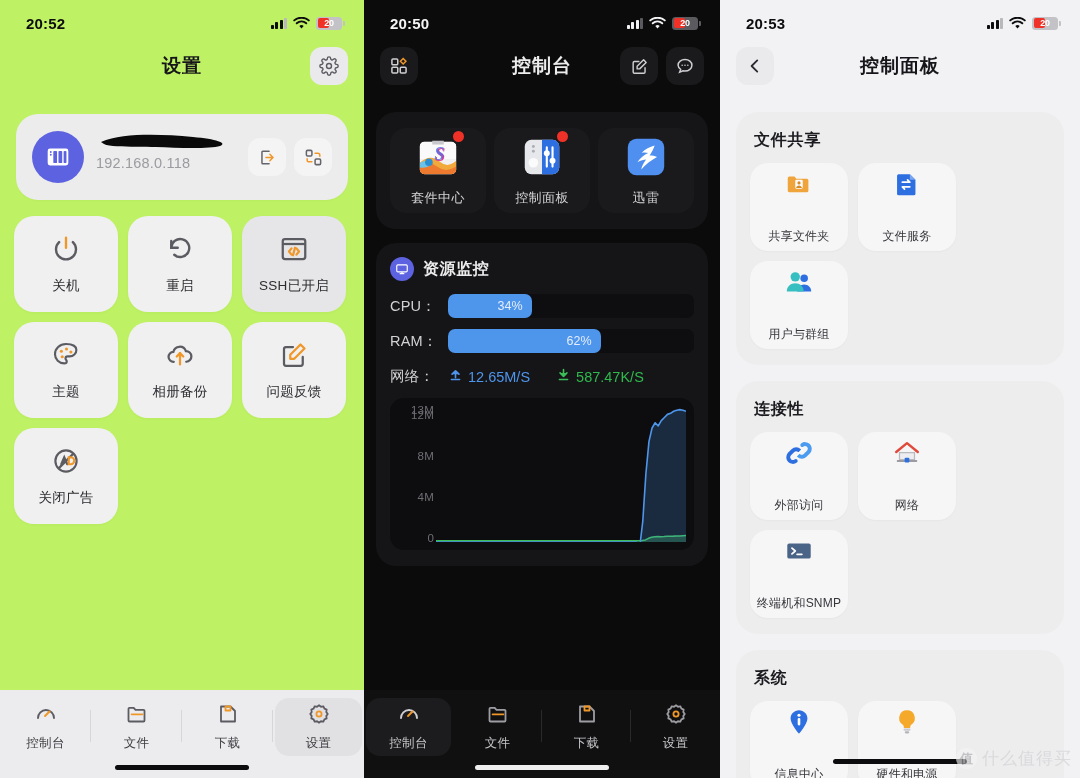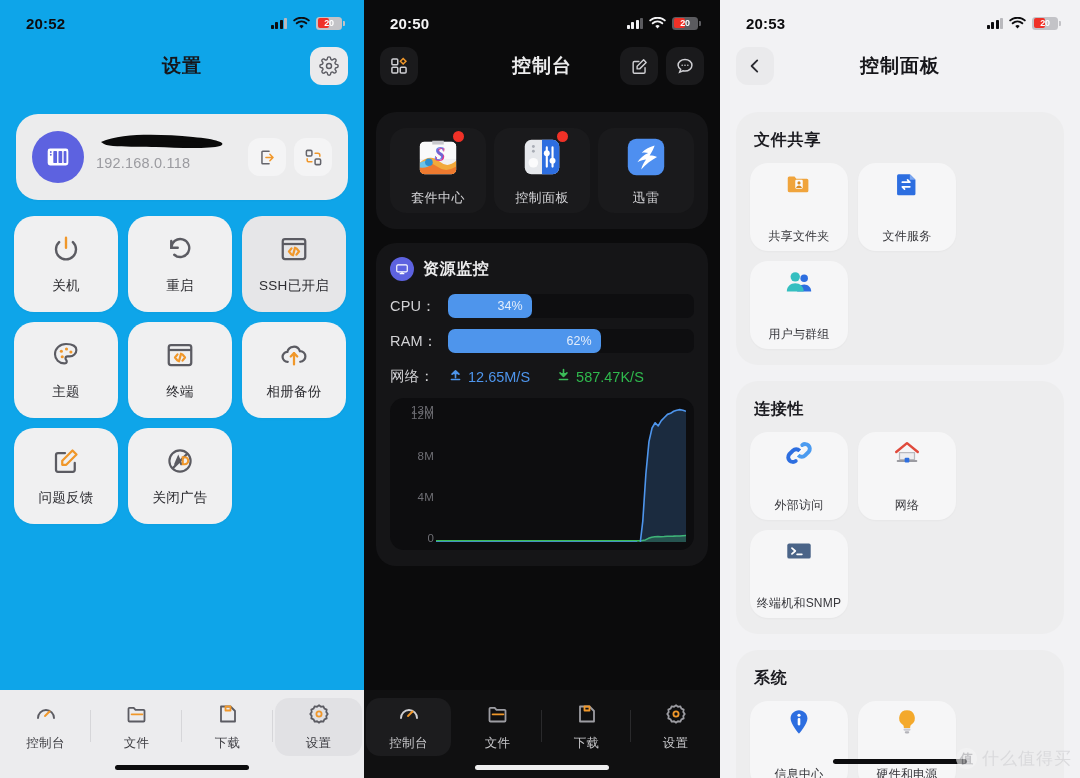--- a/index.html
+++ b/index.html
@@ -5,21 +5,21 @@
   * { box-sizing: border-box; margin: 0; padding: 0; }
   html, body {
     width: 1080px; height: 778px;
     font-family: "Liberation Sans", "DejaVu Sans", sans-serif;
     background: #ffffff; overflow: hidden;
   }
   .stage { position: relative; width: 1080px; height: 778px; display: flex; }
 
   
   .panel { position: relative; height: 778px; overflow: hidden; }
-  .p1 { width: 364px; background: #0ea5e9; }
+  .p1 { width: 364px; background: #bef264; }
   .p2 { width: 356px; background: #0b0b0c; }
   .p3 { width: 360px; background: #f2f2f4; }
 
   
   .statusbar {
     height: 38px; display: flex; align-items: center;
     justify-content: space-between; padding: 8px 22px 0 26px;
   }
   .clock { font-size: 15px; font-weight: bold; letter-spacing: .2px; }
   .p1 .clock, .p3 .clock { color: #0d0d0f; }
@@ -335,30 +335,20 @@
               <path d="M12 3.2c-5 0-8.8 3.6-8.8 8.1 0 4.2 3.3 7.4 7.4 7.4 1.3 0 2-.7 2-1.6 0-.5-.2-.8-.5-1.2-.3-.4-.5-.7-.5-1.2 0-.9.7-1.6 1.7-1.6h1.6c3 0 5.4-2.3 5.4-5.2 0-3.2-3.5-4.7-8.3-4.7z" stroke="#5b5b62" stroke-width="1.7"></path>
               <circle cx="8.3" cy="9" r="1.25" fill="#f0972a"></circle>
               <circle cx="12.4" cy="7.2" r="1.25" fill="#f0972a"></circle>
               <circle cx="15.9" cy="9.6" r="1.25" fill="#f0972a"></circle>
               <circle cx="9" cy="13.4" r="1.25" fill="#f0972a"></circle>
             </svg>
         </span>
         <span class="tile-label">主题</span>
       </div>
 
-      <div class="tile">
-        <span>
-          <svg width="30" height="30" viewBox="0 0 24 24" fill="none" stroke-width="1.8">
-              <rect x="3" y="4" width="18" height="16" rx="1.8" stroke="#5b5b62"></rect>
-              <path d="M3 8h18" stroke="#5b5b62"></path>
-              <path d="M10 11.5L8 14l2 2.5M14 11.5l2 2.5-2 2.5M12.8 11l-1.6 6" stroke="#f0972a" stroke-linecap="round" stroke-linejoin="round"></path>
-            </svg>
-        </span>
-        <span class="tile-label">终端</span>
-      </div>
 
       <div class="tile">
         <span>
           <svg width="30" height="30" viewBox="0 0 24 24" fill="none" stroke-width="1.8" stroke-linecap="round">
               <path d="M7 17.5a4 4 0 0 1-.3-8 5.2 5.2 0 0 1 10-.6 3.6 3.6 0 0 1 .3 8.5" stroke="#5b5b62"></path>
               <path d="M12 19.5v-9M12 10.5l-2.6 2.7M12 10.5l2.6 2.7" stroke="#f0972a" stroke-linejoin="round"></path>
             </svg>
         </span>
         <span class="tile-label">相册备份</span>
       </div>

